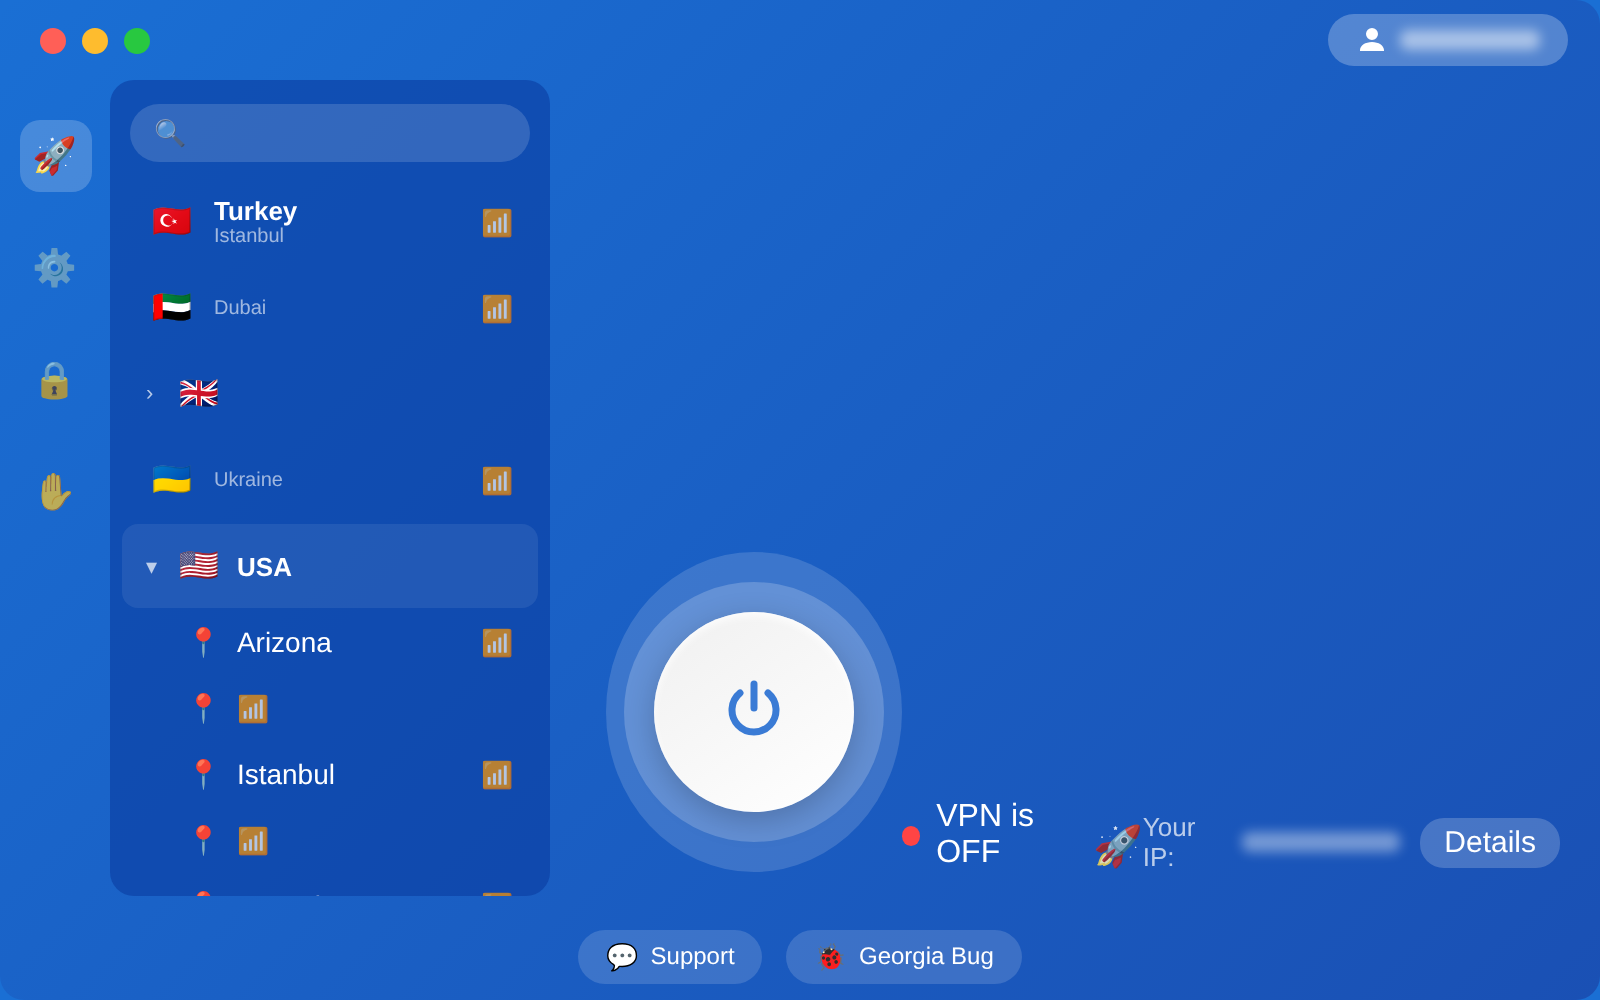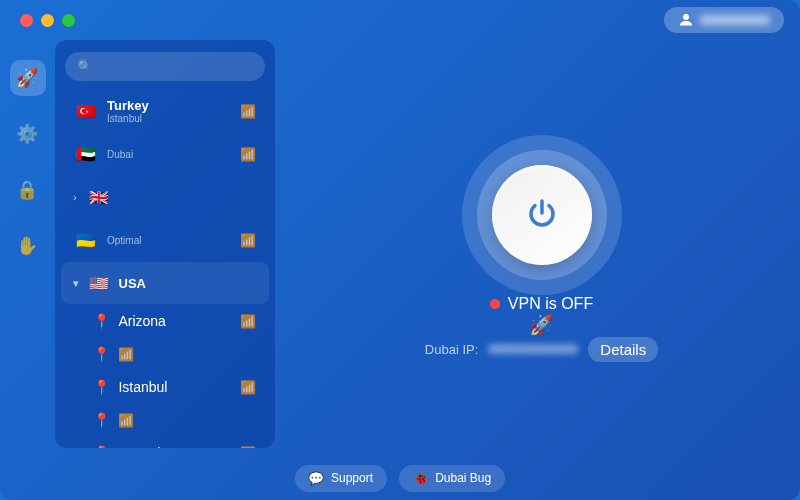--- a/index.html
+++ b/index.html
@@ -247,22 +247,22 @@
       color: white;
       font-size: 14px;
       font-weight: 500;
       flex: 1;
     }
 
     
     .right-panel {
       flex: 1;
       display: flex;
-      flex-direction: column;
-      align-items: center;
+      flex-direction: row;
+      align-items: flex-end;
       justify-content: center;
       padding: 20px;
       gap: 0;
     }
 
     
     .power-ring-outer {
       width: 160px;
       height: 160px;
       border-radius: 50%;
@@ -454,21 +454,21 @@
         </div>
 
         <div class="server-item">
           <span class="expand-icon chevron-right"></span>
           <div class="flag-circle">🇬🇧</div>
         </div>
 
         <div class="server-item">
           <div class="flag-circle">🇺🇦</div>
           <div class="server-info">
-            <div class="server-city">Optimal</div>
+            <div class="server-city">Ukraine</div>
           </div>
           <span class="signal-icon">📶</span>
         </div>
 
         <div class="usa-header">
           <span class="expand-icon chevron-down"></span>
           <div class="flag-circle">🇺🇸</div>
           <div class="server-name">USA</div>
         </div>
 
@@ -518,30 +518,30 @@
       <div class="vpn-status">
         <div class="status-dot"></div>
         <span>VPN is OFF</span>
       </div>
 
       <div class="optimal-location">
         <span class="rocket-icon">🚀</span>
       </div>
 
       <div class="ip-row">
-        <span>Dubai IP:</span>
+        <span>Your IP:</span>
         <div class="ip-value-blur"></div>
         <button class="details-btn">Details</button>
       </div>
     </div>
   </div>
 
   <div class="bottom-bar">
     <button class="bottom-btn">
       <span class="bottom-btn-icon">💬</span>
       <span>Support</span>
     </button>
     <button class="bottom-btn">
       <span class="bottom-btn-icon">🐞</span>
-      <span>Dubai Bug</span>
+      <span>Georgia Bug</span>
     </button>
   </div>
 </div>
 
 </body></html>

